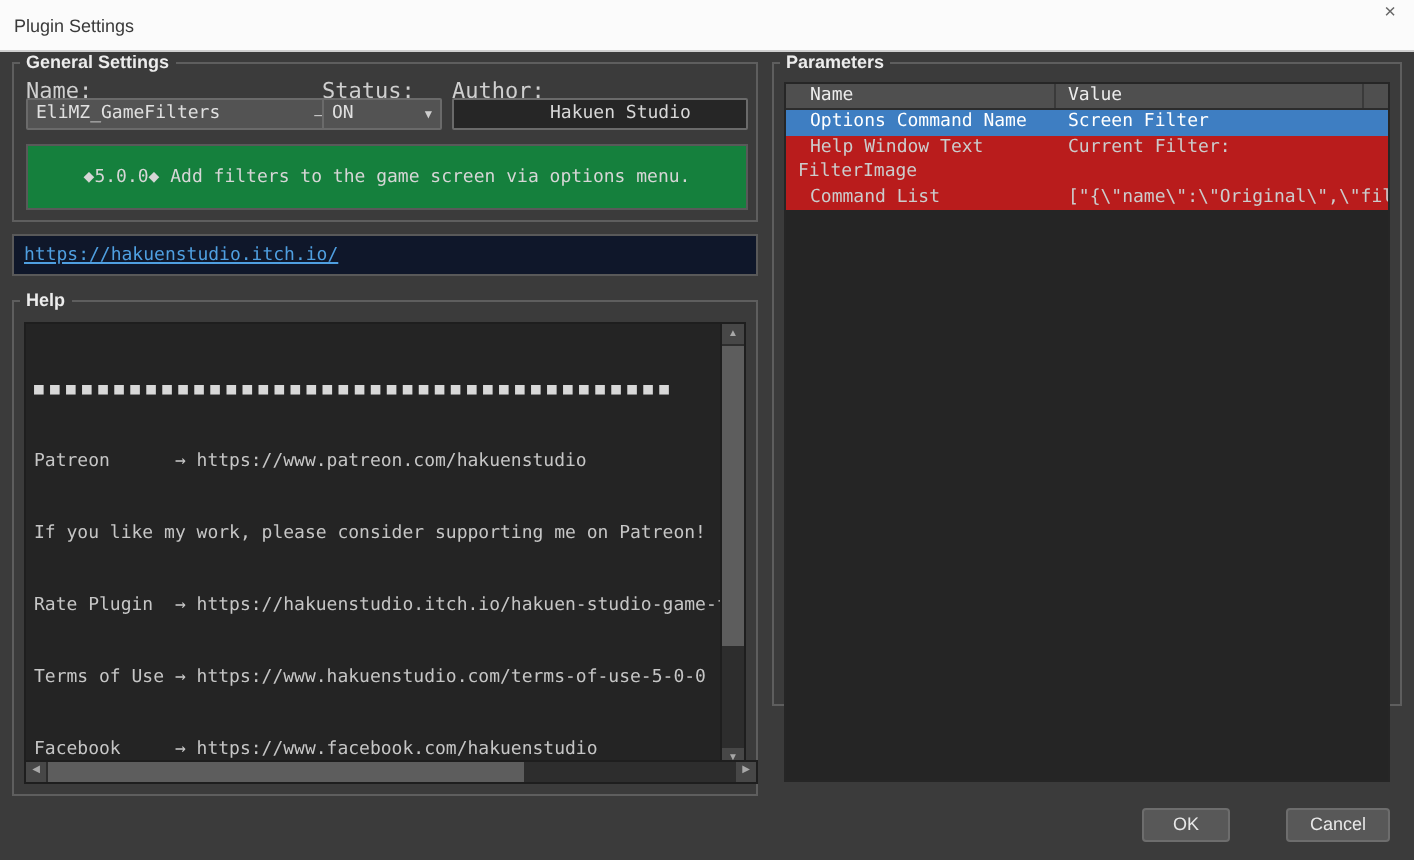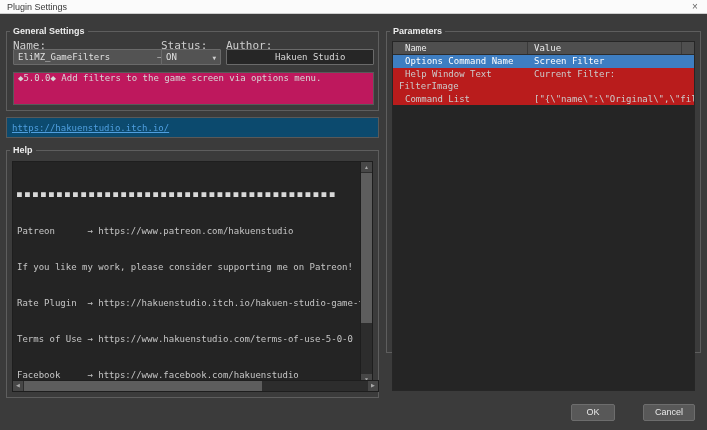--- a/index.html
+++ b/index.html
@@ -5,21 +5,21 @@
   * { margin:0; padding:0; box-sizing:border-box; }
   html,body { width:707px; height:430px; overflow:hidden; }
   body {
     font-family:"Liberation Sans", sans-serif;
     background:#3b3b3b;
     position:relative;
   }
 
   
   .titlebar {
-    position:absolute; left:0; top:0; width:707px; height:14px;
+    position:absolute; left:0; top:0; width:707px; height:26px;
     background:#fbfbfb; border-bottom:1px solid #cfcfcf;
     display:flex; align-items:center;
   }
   .titlebar .title { font-size:9px; color:#3a3a3a; padding-left:7px; }
   .titlebar .close {
     position:absolute; right:6px; top:1px; width:12px; height:12px;
     font-size:10px; color:#666; text-align:center; line-height:12px; cursor:default;
   }
 
   
@@ -50,29 +50,29 @@
   .combo { background:#535353; color:#e0e0e0; }
   .textinput { background:#262626; color:#d8d8d8;padding-left:48px; }
   #name-combo   { left:6px;  top:17px; width:154px; }
   #status-combo { left:154px; top:17px; width:60px; }
   #author-field { left:219px; top:17px; width:148px; }
   .combo .indicator { margin-left:auto; font-size:8px; color:#c9c9c9; }
   .combo .arrow { margin-left:auto; font-size:6px; color:#cfcfcf; }
 
   .descbox {
     position:absolute; left:6px; top:40px; width:361px; height:33px;
-    background:#be185d; border:1px solid #595959;
+    background:#15803d; border:1px solid #595959;
     font-family:"DejaVu Sans Mono", monospace; font-size:9px; color:#d6d6d6;
-    padding:0 4px; overflow:hidden; white-space:pre;
+    padding:11px 4px; overflow:hidden; white-space:pre;text-align:center;
   }
 
   
   .urlbox {
     position:absolute; left:6px; top:117px; width:373px; height:21px;
-    background:#0c4a6e; border:1px solid #595959;
+    background:#0f172a; border:1px solid #595959;
     display:flex; align-items:center; padding:0 5px;
   }
   .urlbox a {
     font-family:"DejaVu Sans Mono", monospace; font-size:9px;
     color:#4f9fe0; text-decoration:underline; cursor:pointer;
   }
 
   
   .help-viewport {
     position:absolute; left:5px; top:10px; width:349px; height:224px;

